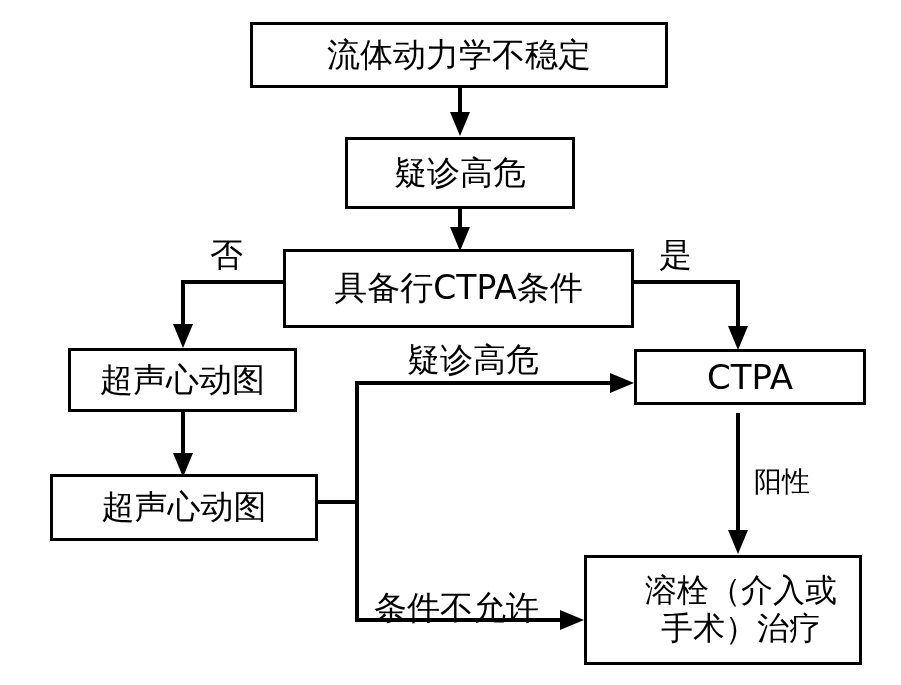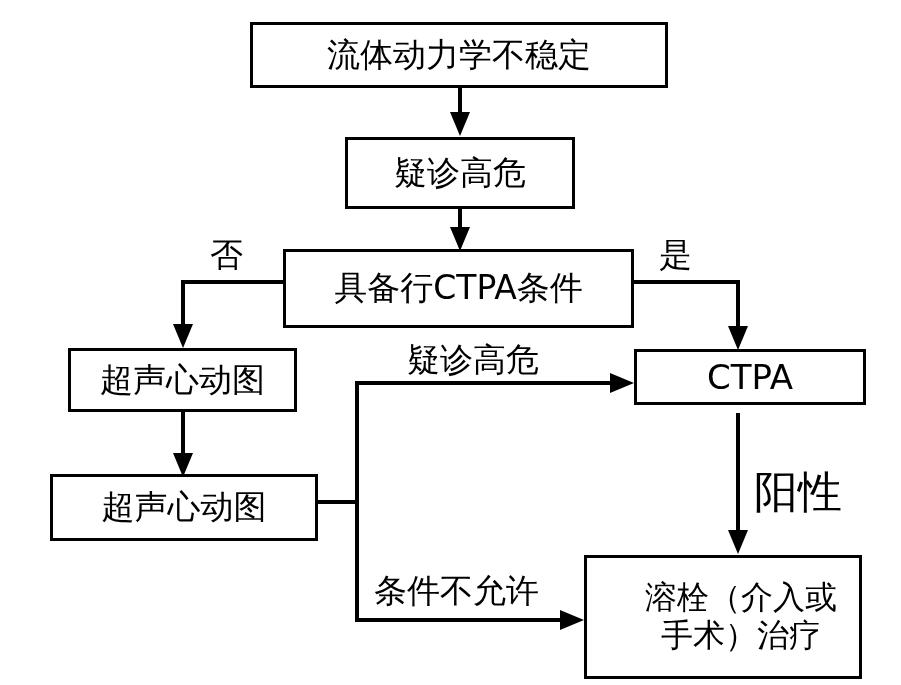--- a/index.html
+++ b/index.html
@@ -130,38 +130,38 @@
   </div>
 
   <div class="node" style="left:50px; top:474px; width:268px; height:67px; font-size:33px;">
     <span class="node-label">超声心动图</span>
   </div>
 
   <div class="node" style="left:634px; top:349px; width:232px; height:56px; font-size:34px;">
     <span class="node-label">CTPA</span>
   </div>
 
-  <div class="node" style="left:584px; top:555px; width:278px; height:124px; font-size:32px;padding-left:36px;">
+  <div class="node" style="left:584px; top:555px; width:278px; height:110px; font-size:32px;padding-left:36px;">
     <span class="node-label">溶栓（介入或
 手术）治疗</span>
   </div>
 
   <div class="edge-label" style="left:210px; top:233px; font-size:33px;">
     <span>否</span>
   </div>
 
   <div class="edge-label" style="left:659px; top:233px; font-size:33px;">
     <span>是</span>
   </div>
 
   <div class="edge-label" style="left:407px; top:338px; font-size:33px;">
     <span>疑诊高危</span>
   </div>
 
-  <div class="edge-label" style="left:374px; top:569px; font-size:33px;text-align:center;">
+  <div class="edge-label" style="left:374px; top:586px; font-size:33px;text-align:center;">
     <span>条件不允许</span>
   </div>
 
-  <div class="edge-label" style="left:754px; top:463px; font-size:44px;">
+  <div class="edge-label" style="left:754px; top:463px; font-size:28px;">
     <span>阳性</span>
   </div>
 
 </div>
 
 </body></html>

